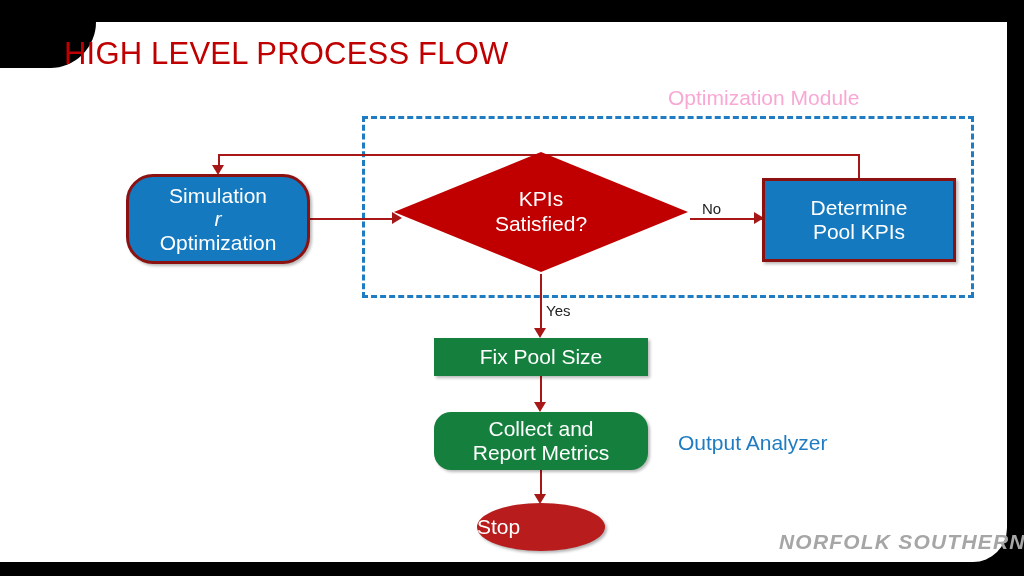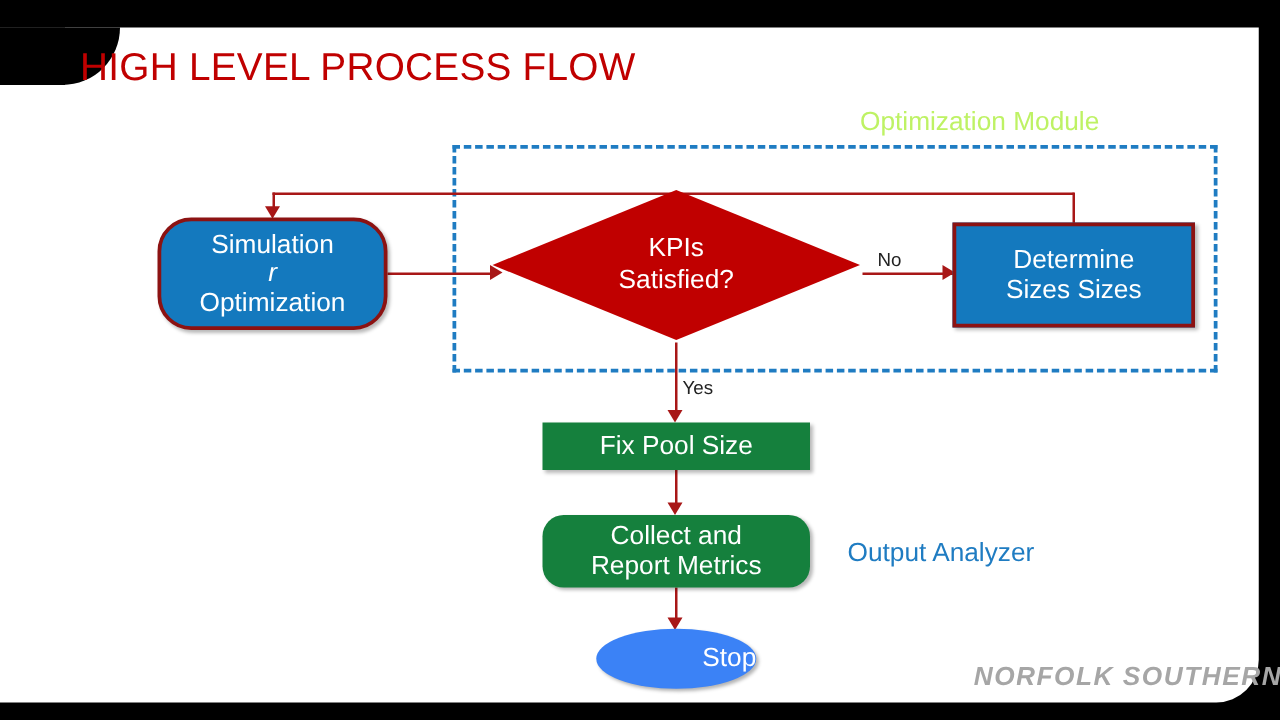--- a/index.html
+++ b/index.html
@@ -64,23 +64,22 @@
     width: 612px;
     height: 182px;
     border: 3px dashed #1F7CC2;
     box-sizing: border-box;
   }
   #opt-label {
     position: absolute;
     left: 668px;
     top: 86px;
     font-size: 21px;
-    color: #bef264;
-    white-space: nowrap;
-    margin-left: 20px;
+    color: #f9a8d4;
+    white-space: nowrap;
   }
 
   
   .box {
     position: absolute;
     box-sizing: border-box;
     display: flex;
     flex-direction: column;
     align-items: center;
     justify-content: center;
@@ -128,25 +127,25 @@
     text-align: center;
   }
 
   
   #stop-ell {
     position: absolute;
     left: 477px;
     top: 503px;
     width: 128px;
     height: 48px;
-    background: #3b82f6;
+    background: #b91c1c;
     border-radius: 50%;
     display: flex;
     align-items: center;
-    justify-content: flex-end;
+    justify-content: flex-start;
     color: #ffffff;
     font-size: 21px;
     box-shadow: 2px 2px 3px rgba(0,0,0,0.3);
   }
 
   
   .ln { position: absolute; background: #A81717; }
   .ln-h { height: 1.6px; }
   .ln-v { width: 1.6px; }
   .arrow { position: absolute; width: 0; height: 0; }
@@ -240,21 +239,21 @@
       <polygon points="149,2 296,62 149,122 2,62" fill="#C00000"></polygon>
     </svg>
     <div id="diamond-text">
       <span>KPIs</span>
       <span>Satisfied?</span>
     </div>
   </div>
 
   <div class="box blue-box" id="det-box">
     <span>Determine</span>
-    <span>Sizes Sizes</span>
+    <span>Pool KPIs</span>
   </div>
 
   <div class="box red-box" id="fix-box">
     <span>Fix Pool Size</span>
   </div>
 
   <div class="box red-box" id="coll-box">
     <span>Collect and</span>
     <span>Report Metrics</span>
   </div>

